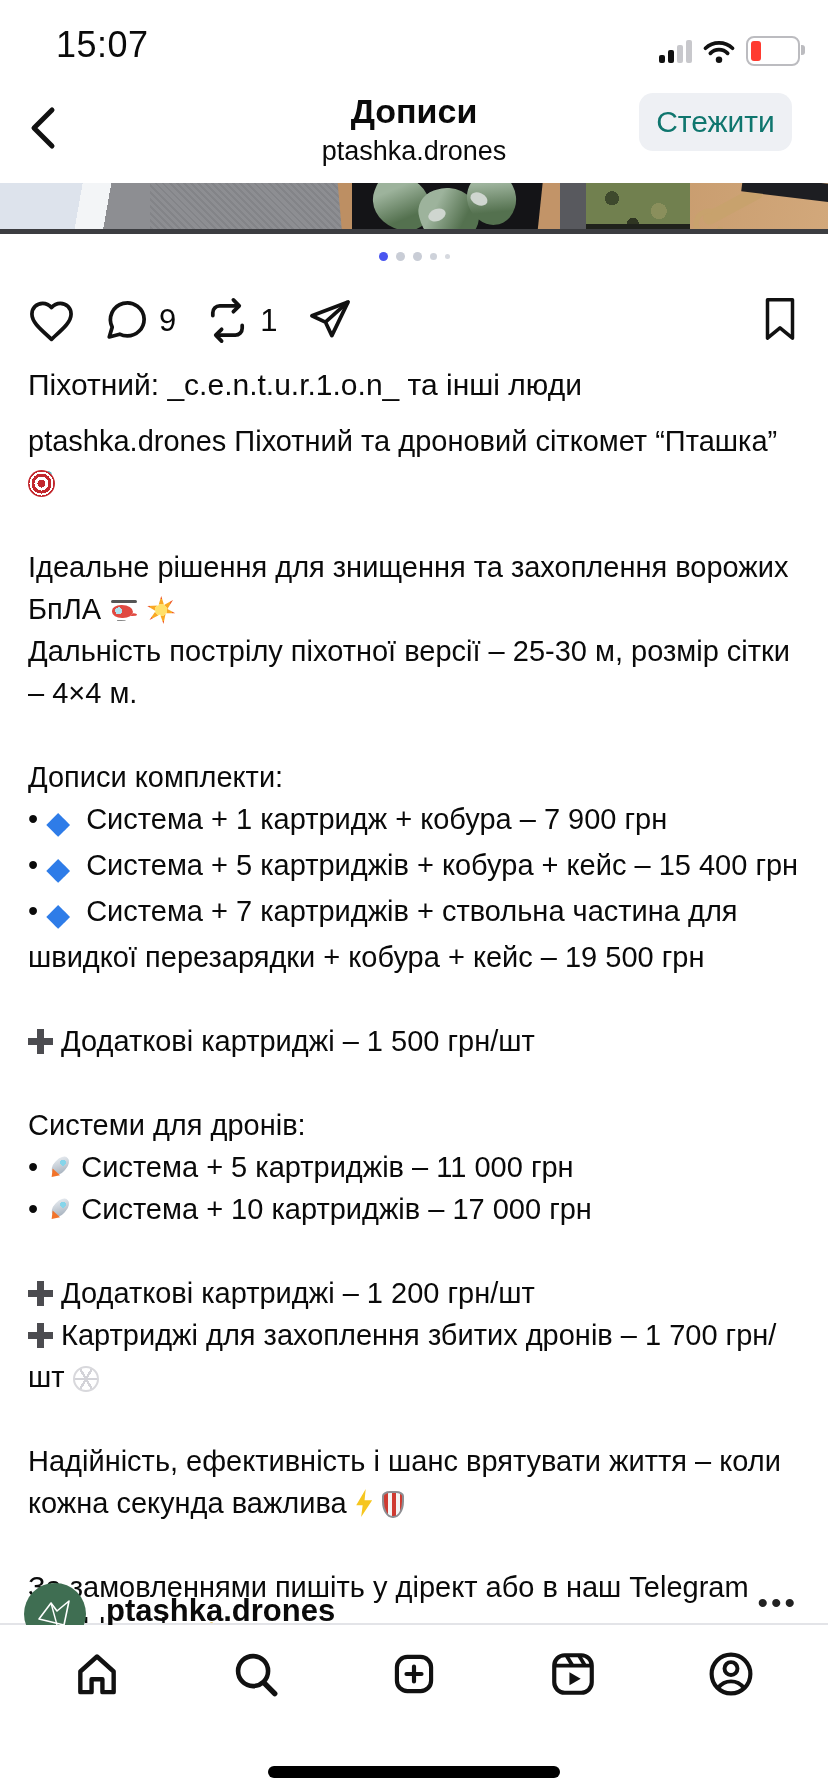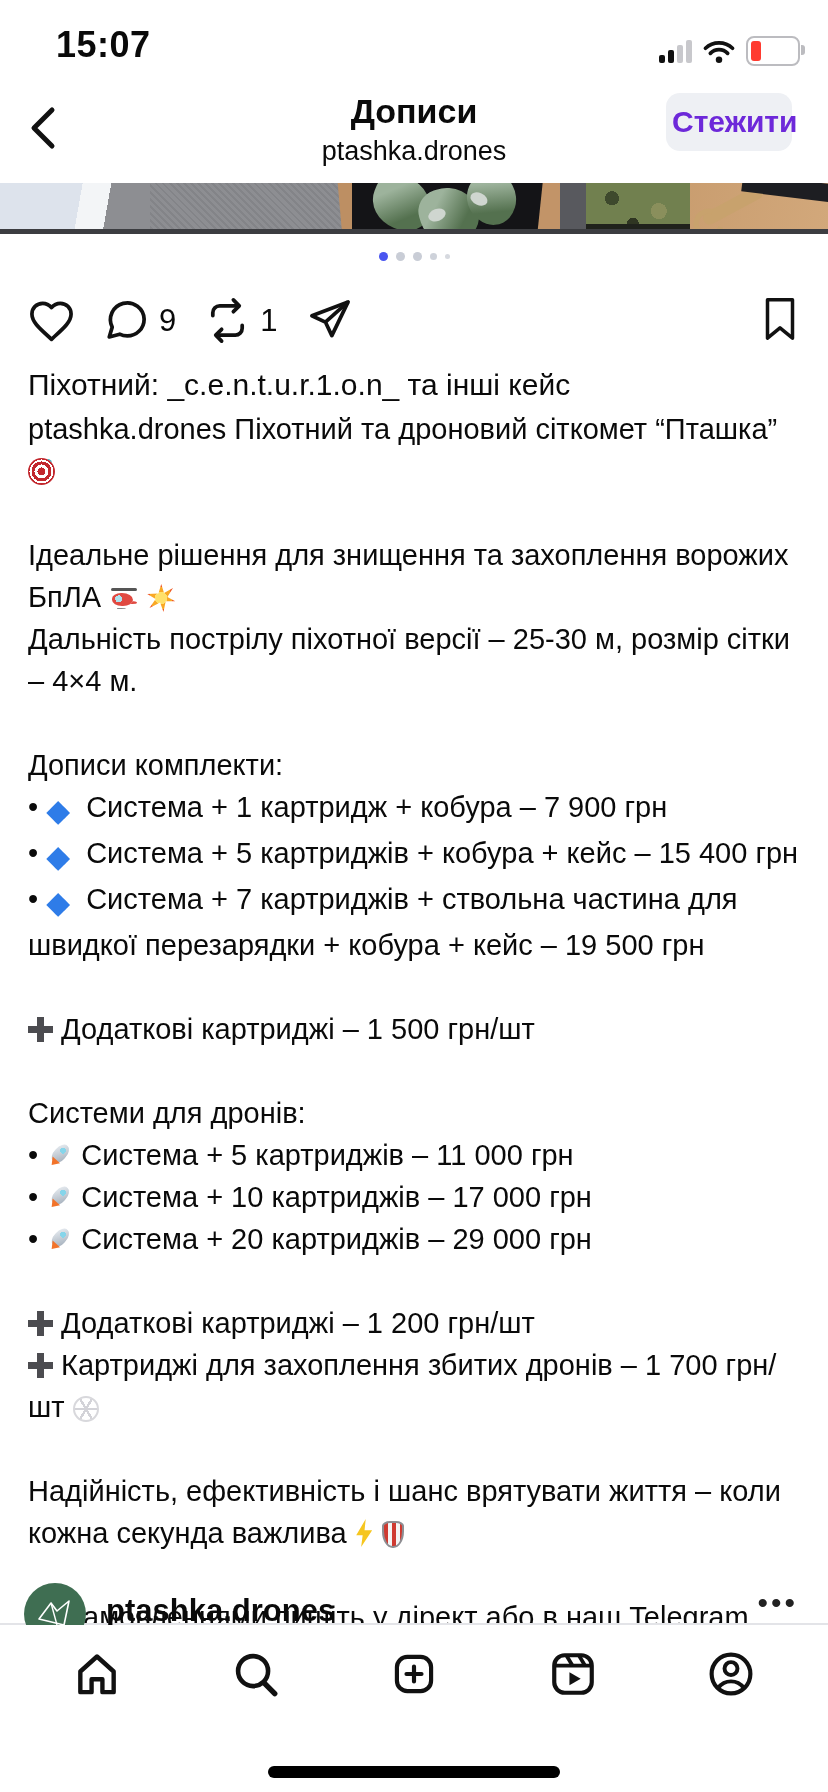--- a/index.html
+++ b/index.html
@@ -1,39 +1,39 @@
 <!DOCTYPE html>
 <html><head>
 <meta charset="utf-8">
 <style>
   html,body{margin:0;padding:0}
   body{width:828px;height:1792px;position:relative;background:#fff;overflow:hidden;
        font-family:"Liberation Sans",sans-serif;color:#0a0a0a;-webkit-font-smoothing:antialiased}
 
   
   .statusbar{position:absolute;top:0;left:0;right:0;height:90px}
-  .time{position:absolute;left:56px;top:24px;font-size:36px;font-weight:700;letter-spacing:.5px}
+  .time{position:absolute;left:56px;top:24px;font-size:36px;font-weight:400;letter-spacing:.5px}
   .sticons{position:absolute;right:28px;top:36px;display:flex;align-items:center;gap:10px}
   .bars{display:flex;align-items:flex-end;gap:3px;height:24px}
   .bars i{display:block;width:6px;border-radius:2px;background:#c8c8cc}
   .bars i:nth-child(1){height:8px;background:#111}
   .bars i:nth-child(2){height:13px;background:#111}
   .bars i:nth-child(3){height:18px}
   .bars i:nth-child(4){height:23px}
   .batt{position:relative;width:50px;height:26px;border:2px solid #bcbcc0;border-radius:8px}
   .batt::before{content:'';position:absolute;left:3px;top:3px;bottom:3px;width:10px;border-radius:3px;background:#ff3b30}
   .batt::after{content:'';position:absolute;right:-7px;top:7px;width:4px;height:10px;background:#bcbcc0;border-radius:0 3px 3px 0}
 
   
   .header{position:absolute;top:90px;left:0;right:0;height:93px;background:#fff}
   .back{position:absolute;left:22px;top:14px;width:44px;height:48px;cursor:pointer}
   .htitle{position:absolute;left:0;right:0;top:2px;text-align:center;font-size:34px;font-weight:700}
   .hsub{position:absolute;left:0;right:0;top:46px;text-align:center;font-size:27px}
-  .follow{position:absolute;right:36px;top:3px;width:126px;height:58px;background:#eef0f4;border:0;
-          border-radius:14px;font-family:inherit;font-size:30px;color:#6d28d9;font-weight:700}
+  .follow{position:absolute;right:36px;top:3px;width:153px;height:58px;background:#eef0f4;border:0;
+          border-radius:14px;font-family:inherit;font-size:30px;color:#0f766e;font-weight:400}
 
   
   .strip{position:absolute;top:183px;left:0;width:828px;height:51px;overflow:hidden;background:#919296}
   .strip .carpet{position:absolute;inset:0;background:
      repeating-linear-gradient(45deg,rgba(0,0,0,.07) 0 2px,transparent 2px 5px),#8d8e92}
   .strip .sheet{position:absolute;left:0;top:0;width:150px;height:100%;
      background:linear-gradient(100deg,#dde3ec 0 52%,#f3f5f7 52% 70%,#8d8e92 70%)}
   .strip .boxa{position:absolute;left:352px;top:0;width:212px;height:100%;background:#141417}
   .strip .edge1{position:absolute;left:340px;top:-4px;width:26px;height:60px;background:#bd8f63;transform:rotate(-5deg)}
   .strip .edge2{position:absolute;left:540px;top:-4px;width:28px;height:60px;background:#c29468;transform:rotate(6deg)}
@@ -70,21 +70,21 @@
   .aicon{width:47px;height:47px;display:block}
   .aicon svg{width:100%;height:100%;display:block}
   .count{font-size:31px;margin:0 0 0 9px;line-height:47px}
   .sp{width:28px}
   .bookmark{position:absolute;right:0;top:0;width:40px;height:50px}
   .bookmark svg{width:100%;height:100%}
 
   
   .likes{position:absolute;top:364px;left:28px;right:28px;font-size:30px;line-height:42px}
   .b{font-weight:400}
-  .caption{position:absolute;top:408px;left:28px;right:24px;font-size:29px;line-height:42px}
+  .caption{position:absolute;top:420px;left:28px;right:24px;font-size:29px;line-height:42px}
   .cap-line{min-height:42px;white-space:pre-wrap}
   .date{color:#90949c;font-size:29px;margin-top:14px}
 
   
   .em{display:inline-block;vertical-align:-4px}
   .em-t{width:27px;height:27px;border-radius:50%;
      background:radial-gradient(circle,#c2272d 0 4px,#fff 4px 7px,#c2272d 7px 10px,#fff 10px 12px,#c2272d 12px);
      box-shadow:6px -8px 0 -9px #27b3c0}
   .em-h{width:30px;height:25px;position:relative;vertical-align:-5px}
   .em-h::before{content:'';position:absolute;left:2px;top:1px;width:26px;height:3px;background:#555;border-radius:2px}
@@ -223,40 +223,39 @@
       </g>
     </svg>
   </span>
   <span class="bookmark">
     <svg viewBox="0 0 24 28">
       <path d="M4.5 2.5h15v23l-7.5-6.2-7.5 6.2z" fill="none" stroke="#111" stroke-width="2.1" stroke-linejoin="round"></path>
     </svg>
   </span>
 </div>
 
-<div class="likes"><span>Піхотний: </span><span class="b">_c.e.n.t.u.r.1.o.n_</span><span> та </span><span class="b">інші кейс</span></div>
+<div class="likes"><span>Піхотний: </span><span class="b">_c.e.n.t.u.r.1.o.n_</span><span> та </span><span class="b">інші люди</span></div>
 
 <div class="caption">
   <div class="cap-line"><span class="b">ptashka.drones</span><span> Піхотний та дроновий сіткомет “Пташка” <span class="em em-t"></span></span></div>
   <div>
       <div class="cap-line"></div>
       <div class="cap-line">Ідеальне рішення для знищення та захоплення ворожих БпЛА <span class="em em-h"></span> <span class="em em-b"></span></div>
       <div class="cap-line">Дальність пострілу піхотної версії – 25-30 м, розмір сітки – 4×4 м.</div>
       <div class="cap-line"></div>
       <div class="cap-line">Дописи комплекти:</div>
       <div class="cap-line">• <span class="em em-d"></span>  Система + 1 картридж + кобура – 7 900 грн</div>
       <div class="cap-line">• <span class="em em-d"></span>  Система + 5 картриджів + кобура + кейс – 15 400 грн</div>
       <div class="cap-line">• <span class="em em-d"></span>  Система + 7 картриджів + ствольна частина для швидкої перезарядки + кобура + кейс – 19 500 грн</div>
       <div class="cap-line"></div>
       <div class="cap-line"><span class="em em-p"></span> Додаткові картриджі – 1 500 грн/шт</div>
       <div class="cap-line"></div>
       <div class="cap-line">Системи для дронів:</div>
       <div class="cap-line">• <span class="em em-r"></span> Система + 5 картриджів – 11 000 грн</div>
       <div class="cap-line">• <span class="em em-r"></span> Система + 10 картриджів – 17 000 грн</div>
-      <div class="cap-line">• <span class="em em-r"></span> Система + 20 картриджів – 29 000 грн</div>
       <div class="cap-line"></div>
       <div class="cap-line"><span class="em em-p"></span> Додаткові картриджі – 1 200 грн/шт</div>
       <div class="cap-line"><span class="em em-p"></span> Картриджі для захоплення збитих дронів – 1 700 грн/шт <span class="em em-w"></span></div>
       <div class="cap-line"></div>
       <div class="cap-line">Надійність, ефективність і шанс врятувати життя – коли кожна секунда важлива <span class="em em-z"></span> <span class="em em-s"></span></div>
       <div class="cap-line"></div>
       <div class="cap-line">За замовленнями пишіть у дірект або в наш Telegram ptashkasale <span class="em em-e"></span></div>
     </div>
   <div class="date">4 серпня</div>
 </div>

